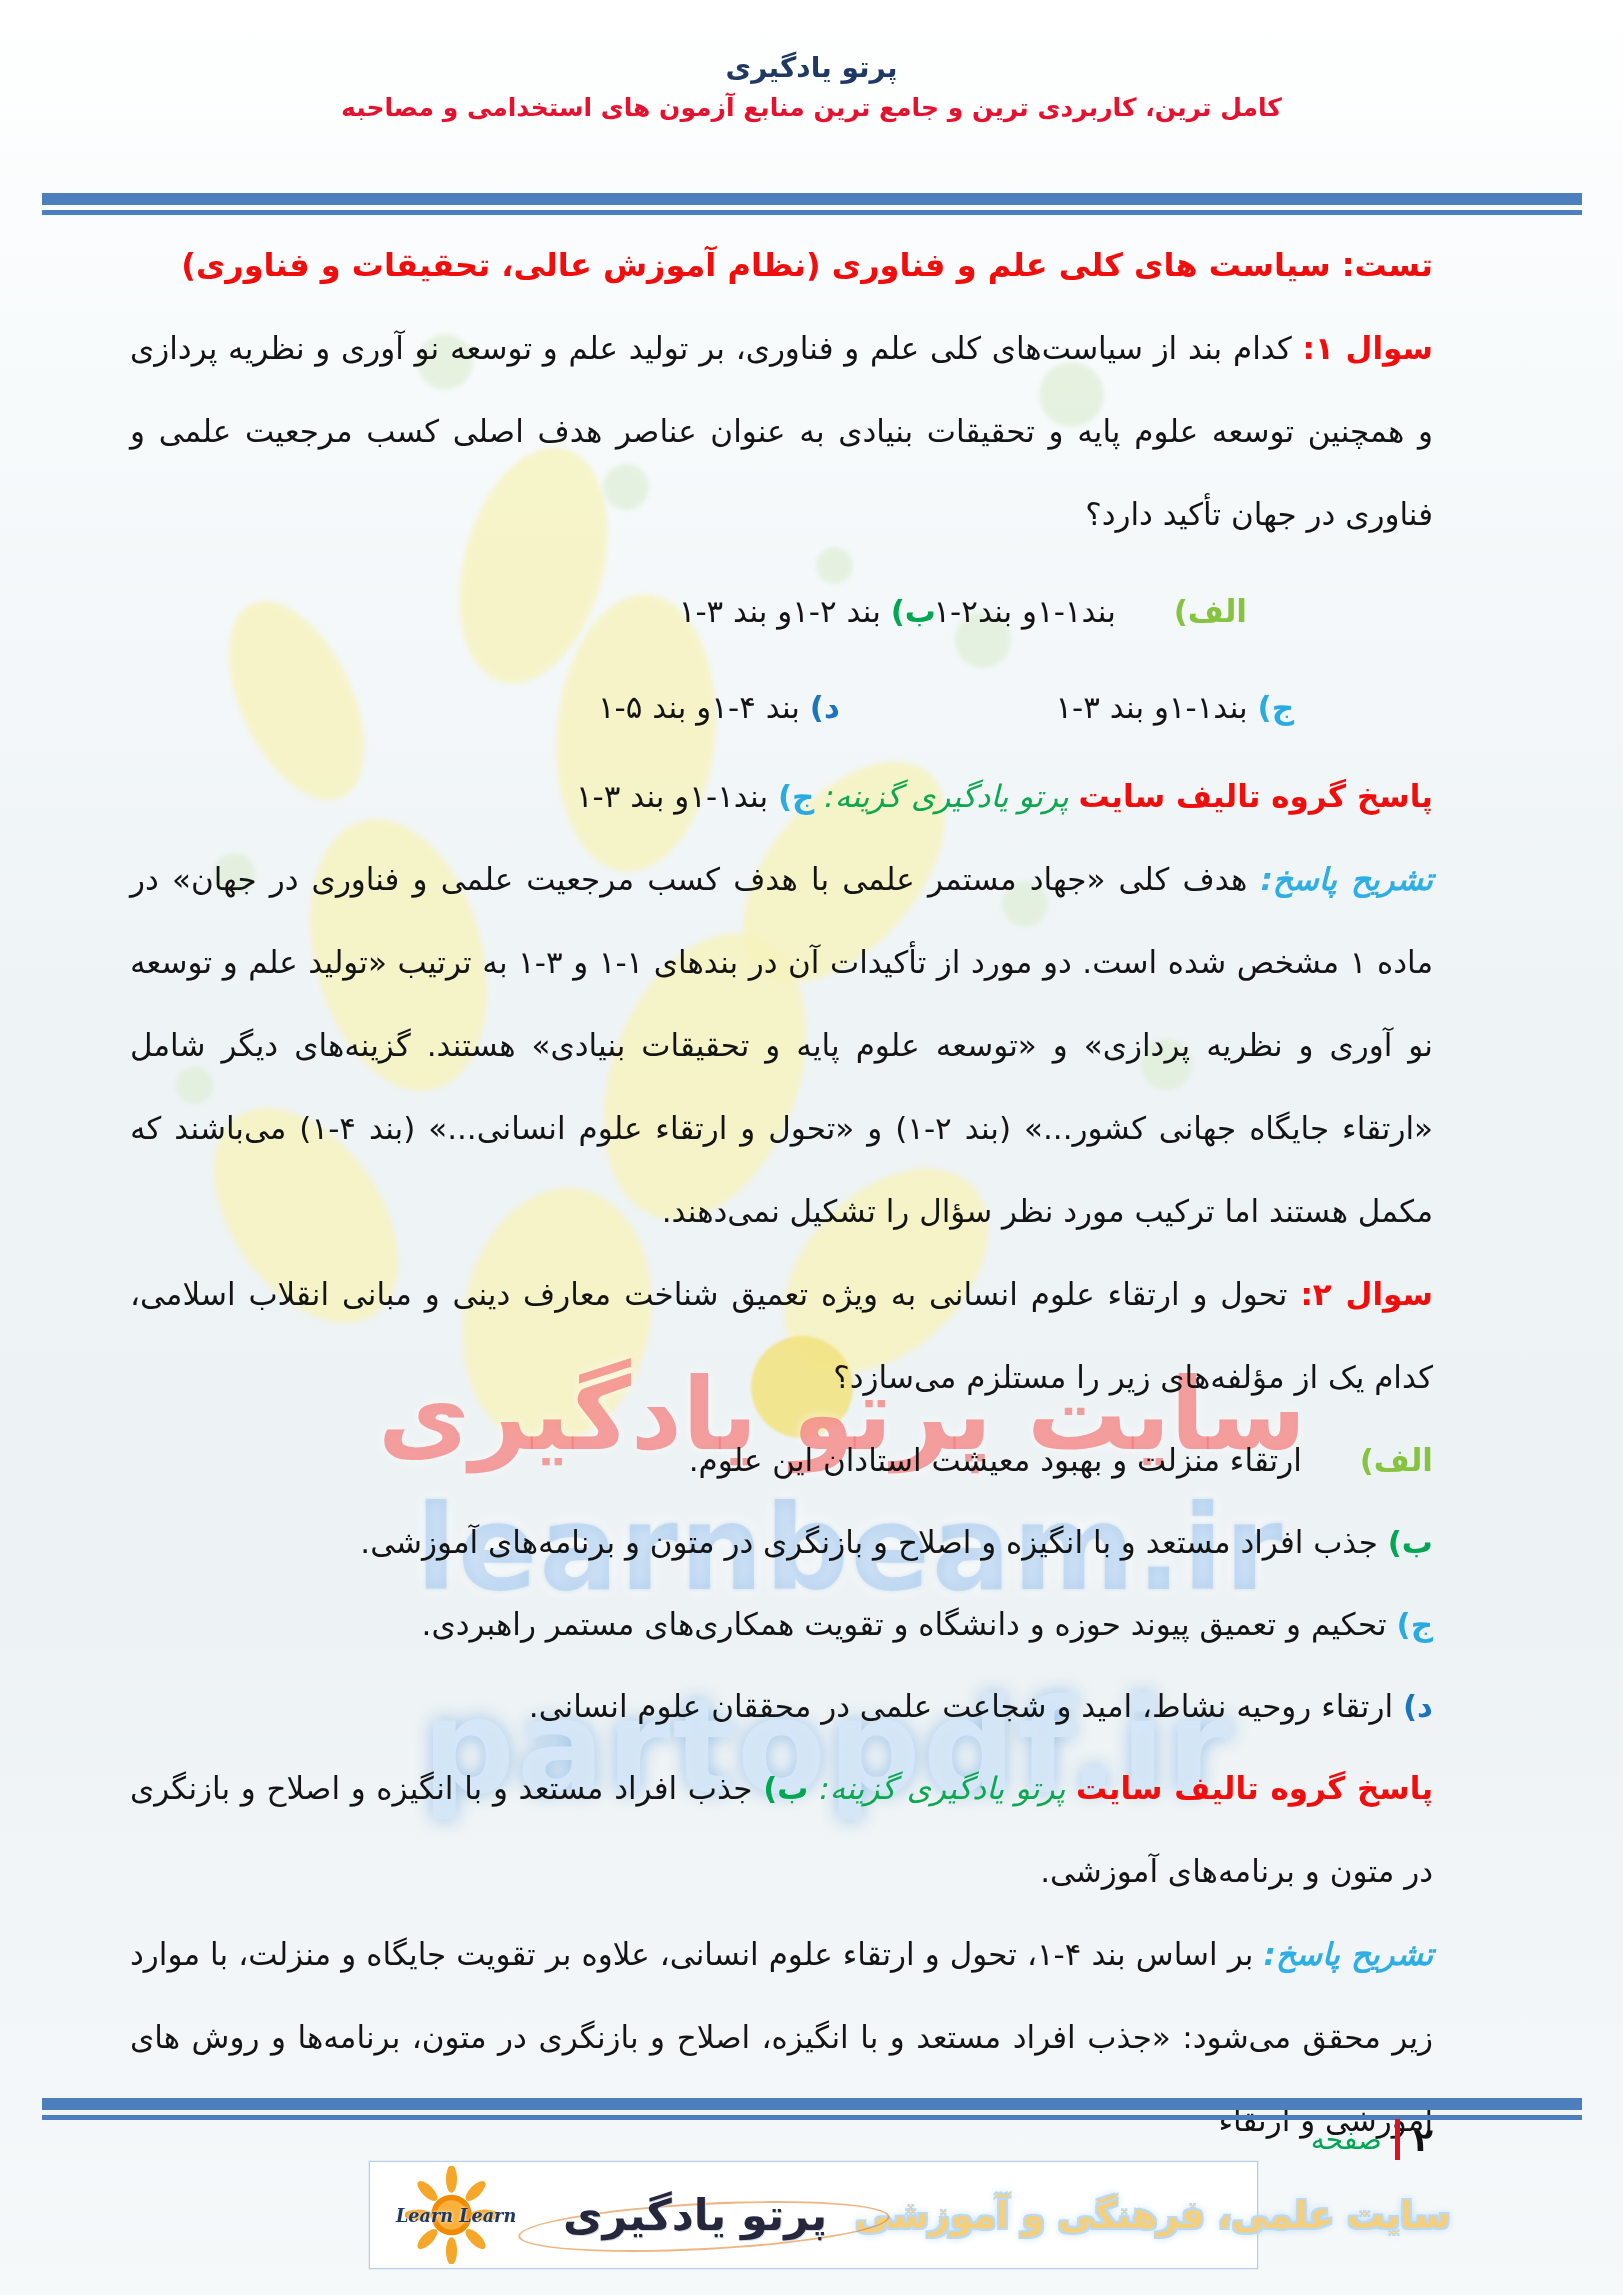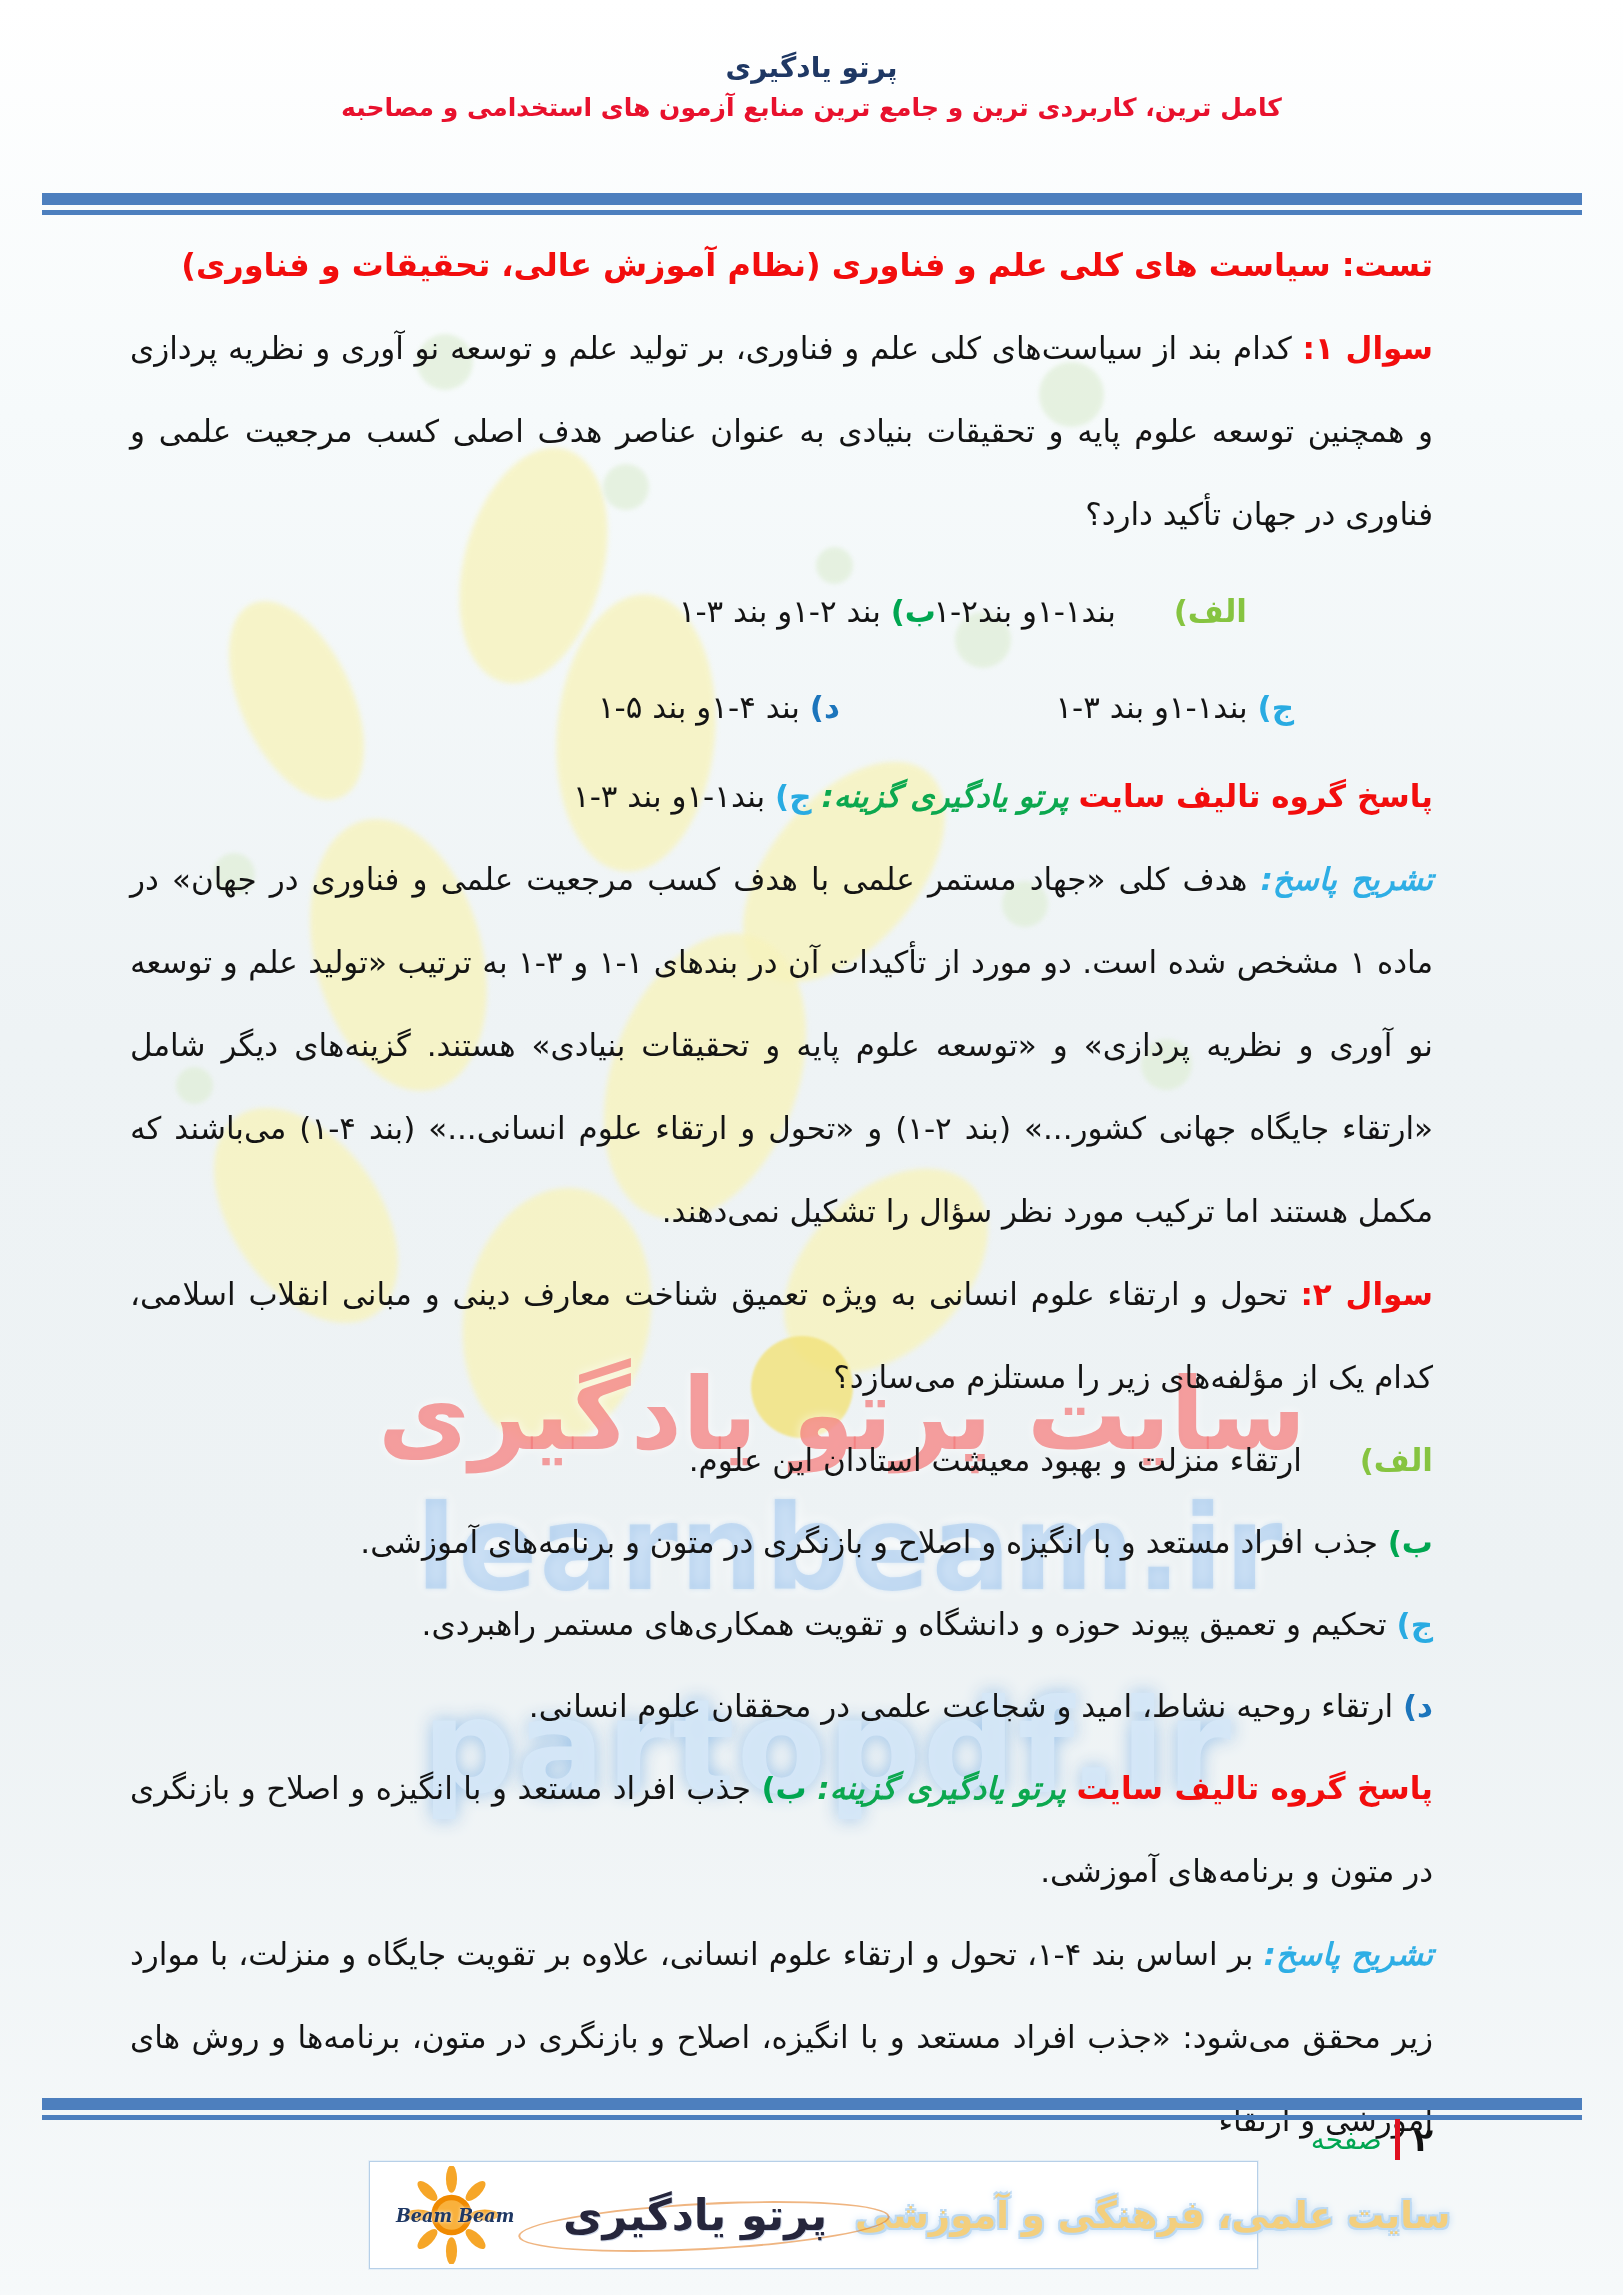--- a/index.html
+++ b/index.html
@@ -33,21 +33,21 @@
          font-size:25px;font-weight:bold;color:#e8112d;direction:rtl;z-index:3;}
   
   .content{position:absolute;top:224px;right:190px;width:1303px;direction:rtl;
            font-size:31px;z-index:2;}
   .para{margin:0;line-height:83px;text-align:justify;text-align-last:right;}
   .test-title{margin:0;line-height:83px;text-align:right;color:#f20d0d;
               font-size:32px;font-weight:bold;}
   .q-label{color:#f20d0d;font-weight:bold;}
   .expl-label{color:#2eaee5;font-weight:bold;font-style:italic;}
   .red-seg{color:#f20d0d;font-weight:bold;}
-  .green-script{color:#0ca84f;font-weight:bold;font-style:italic;}
+  .green-script{color:#0ca84f;font-weight:normal;font-style:italic;}
   .letter{font-weight:bold;}
   .l0{color:#86c440;margin-left:48px;}
   .l1{color:#00a651;}
   .l2{color:#29abe2;}
   .l3{color:#1c75bc;}
   .opt-grid{display:grid;grid-template-columns:38% 62%;margin-top:7.4px;}
   .opt{line-height:96px;white-space:nowrap;}
   .cell0{padding-right:186px;}
   .cell1{padding-right:1.9px;}
   .cell2{padding-right:139px;}
@@ -168,21 +168,21 @@
           <ellipse cx="14" cy="53" rx="15" ry="6"></ellipse>
           <ellipse cx="86" cy="53" rx="15" ry="6"></ellipse>
           <ellipse cx="24" cy="27" rx="6" ry="14" transform="rotate(-45 24 27)"></ellipse>
           <ellipse cx="76" cy="27" rx="6" ry="14" transform="rotate(45 76 27)"></ellipse>
           <ellipse cx="24" cy="79" rx="6" ry="14" transform="rotate(45 24 79)"></ellipse>
           <ellipse cx="76" cy="79" rx="6" ry="14" transform="rotate(-45 76 79)"></ellipse>
         </g>
         <circle cx="50" cy="53" r="22" fill="#f08a00"></circle>
         <circle cx="50" cy="53" r="16" fill="#f9b13c"></circle>
       </svg>
-      <span class="lb-text">Beam Beam</span>
+      <span class="lb-text">Learn Learn</span>
     </div>
     <div class="logo-title-wrap">
       <span class="logo-ellipse"></span>
       <span class="logo-title">پرتو یادگیری</span>
     </div>
     <div class="logo-sub">سایت علمی، فرهنگی و آموزشی</div>
   </div>
 
 </div>
 

